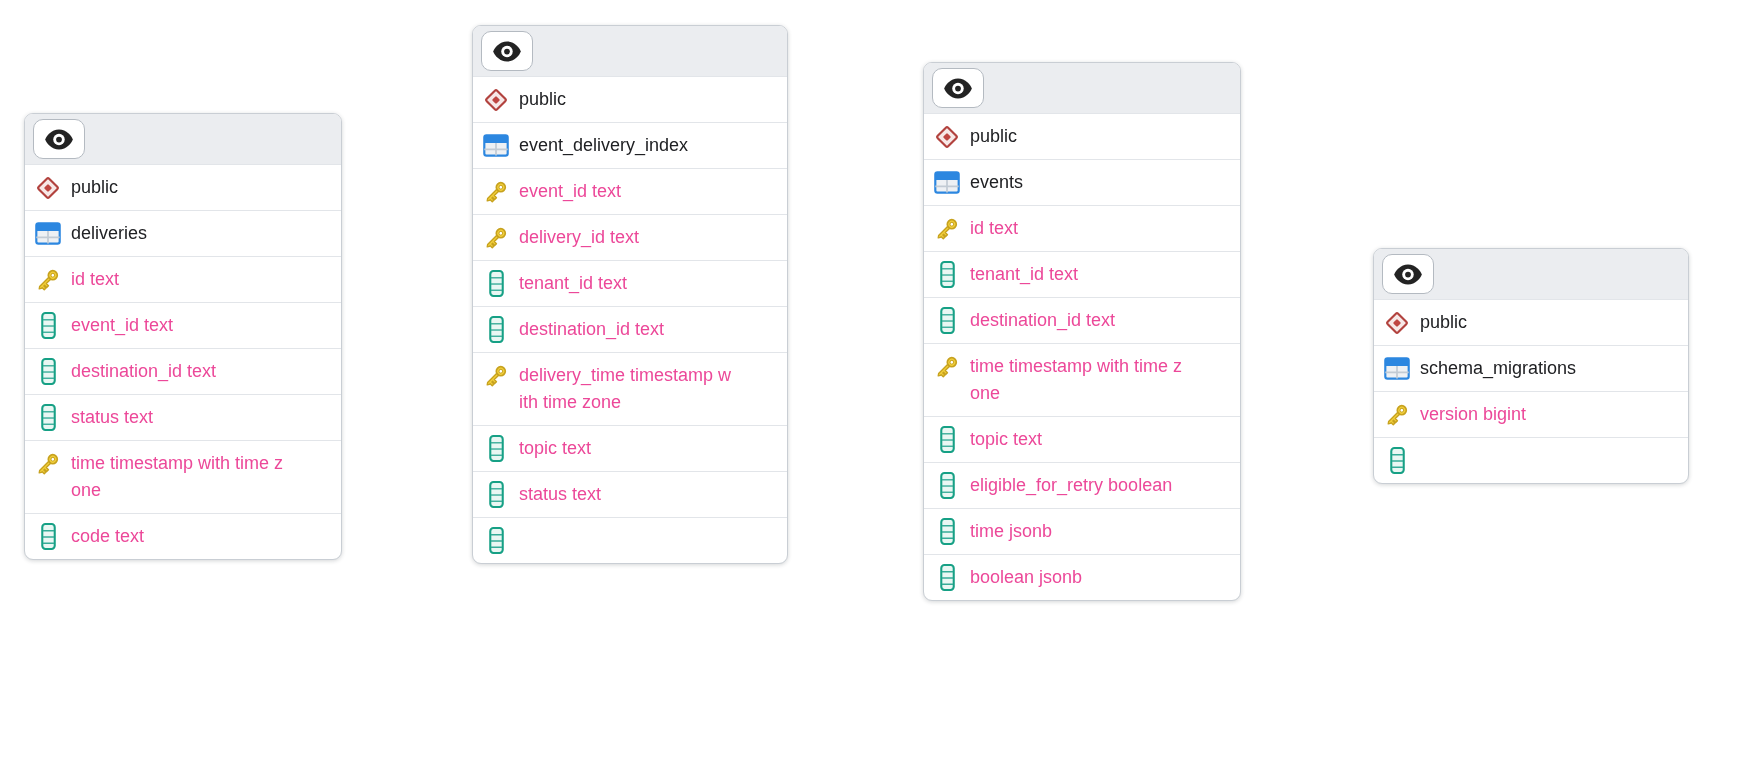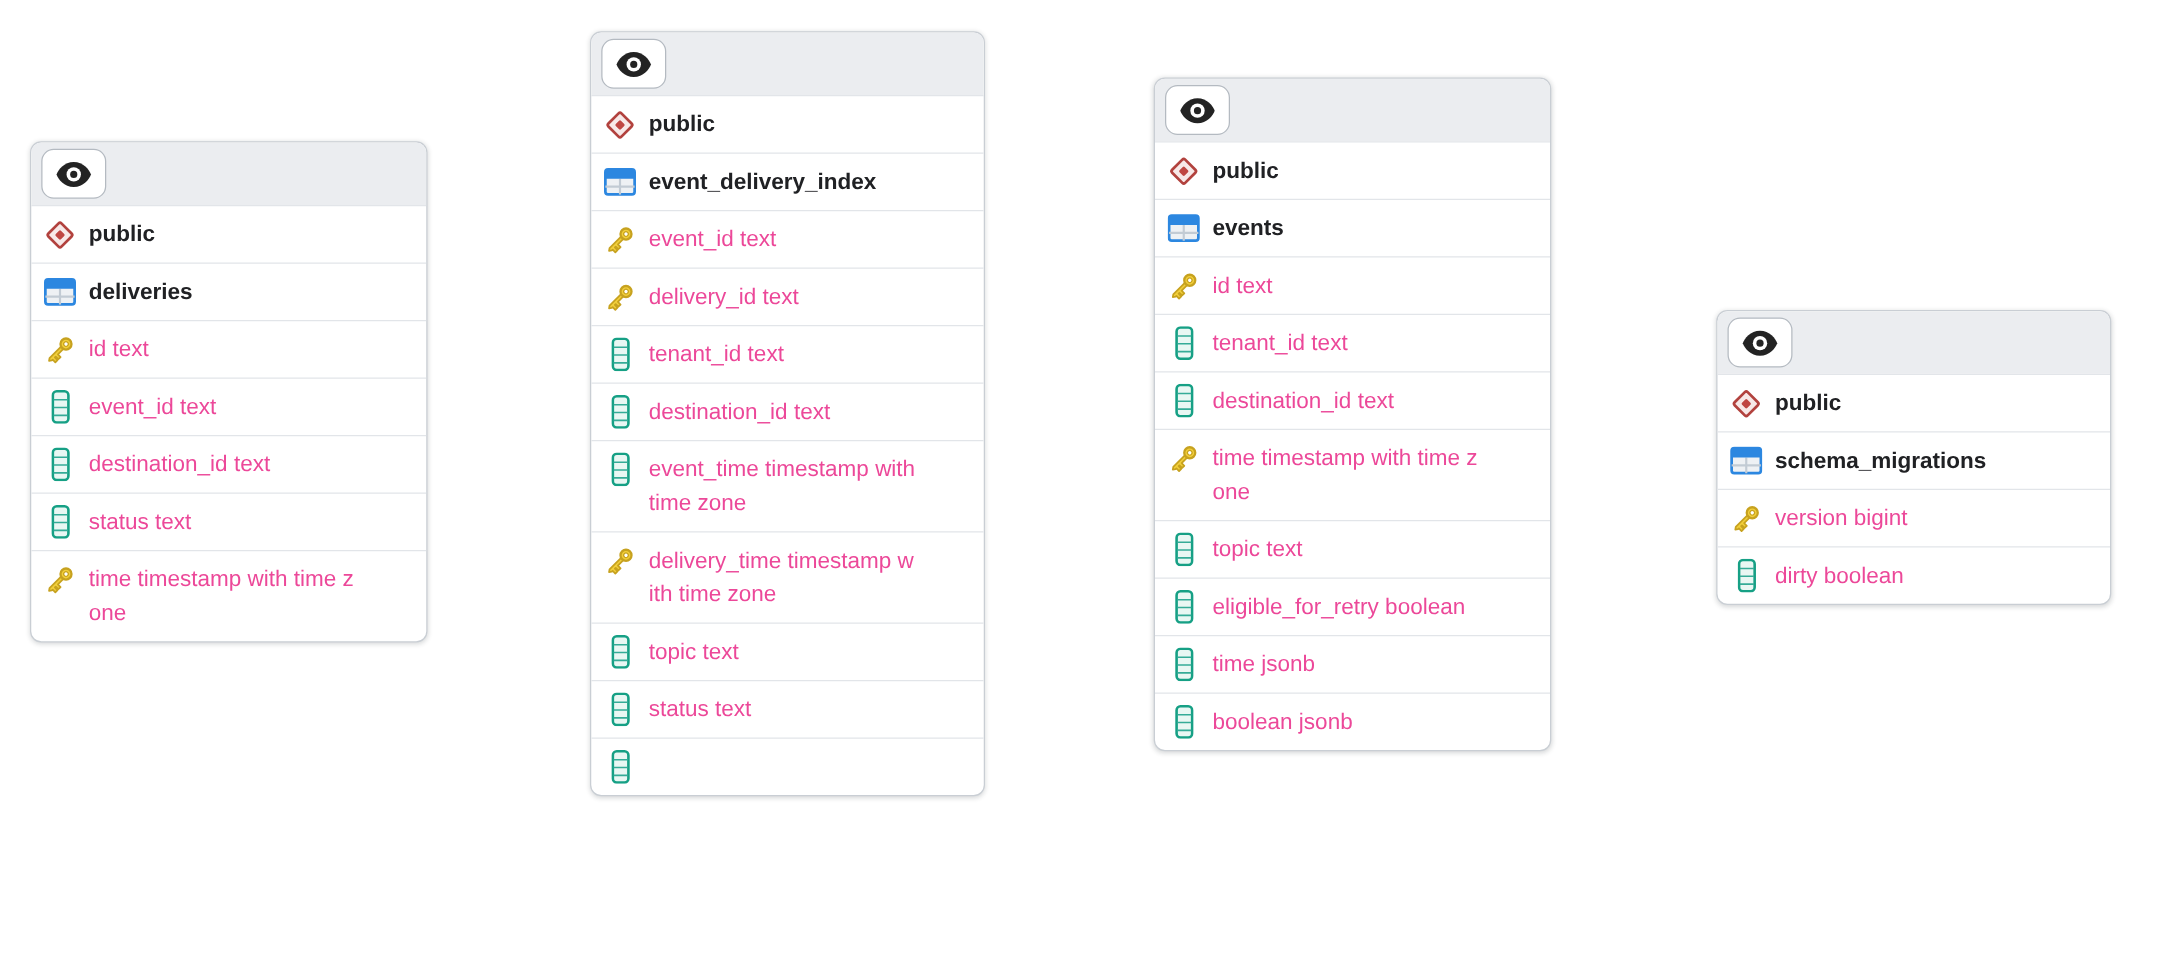--- a/index.html
+++ b/index.html
@@ -63,21 +63,21 @@
 
   .row-text {
     width: 216px;
     font-size: 18px;
     line-height: 27px;
     color: #ec4899;
     word-break: break-all;
   }
 
   .row.bold .row-text {
-    font-weight: 700;
+    font-weight: 400;
     color: #202124;
   }
 
   svg { display: block; }
 </style>
 </head>
 <body>
 
 <div class="canvas">
     <div class="table-card" style="left: 24px; top: 113px; width: 318px;">
@@ -166,20 +166,32 @@
         <g transform="rotate(45 13 13)">
           <path d="M11.8 10.4 h2.4 v6 h2.8 v2.3 h-2.8 v0.9 h2.8 v2.3 h-2.8 v0.9 l-1.2 1.7 l-1.2-1.7 Z" fill="#f2cf3b" stroke="#c7a21f" stroke-width="1.3" stroke-linejoin="round"></path>
           <circle cx="13" cy="6.7" r="4.1" fill="#f2cf3b" stroke="#c7a21f" stroke-width="1.7"></circle>
           <circle cx="13" cy="6.7" r="1.7" fill="#ffffff" stroke="#c7a21f" stroke-width="0.9"></circle>
         </g>
       </svg>
     </span>
 
     <span class="row-text"><span>time</span> <span>timestamp with time zone</span></span>
   </div>
+        <div class="row">
+
+    <span class="row-icon">
+      <svg width="15" height="27" viewBox="0 0 14 26">
+        <rect x="1" y="1" width="12" height="24" rx="3" fill="#e9f7f3" stroke="#16a085" stroke-width="2"></rect>
+        <line x1="1.6" y1="7.5" x2="12.4" y2="7.5" stroke="#35ab97" stroke-width="1.3"></line>
+        <line x1="1.6" y1="13.5" x2="12.4" y2="13.5" stroke="#35ab97" stroke-width="1.3"></line>
+        <line x1="1.6" y1="19.5" x2="12.4" y2="19.5" stroke="#35ab97" stroke-width="1.3"></line>
+      </svg>
+    </span>
+    <span class="row-text"><span>code</span> <span>text</span></span>
+  </div>
       </div>
   </div>
     <div class="table-card" style="left: 472px; top: 25px; width: 316px;">
     <div class="card-header">
       <button class="eye-btn">
         <svg width="30" height="23" viewBox="0 0 24 18">
           <path d="M12 1 C6 1 1.8 6.2 1 9 C1.8 11.8 6 17 12 17 C18 17 22.2 11.8 23 9 C22.2 6.2 18 1 12 1 Z" fill="#232323"></path>
           <circle cx="12" cy="9" r="4.6" fill="#ffffff"></circle>
           <circle cx="12" cy="9" r="2.3" fill="#232323"></circle>
         </svg>
@@ -250,32 +262,20 @@
       <svg width="15" height="27" viewBox="0 0 14 26">
         <rect x="1" y="1" width="12" height="24" rx="3" fill="#e9f7f3" stroke="#16a085" stroke-width="2"></rect>
         <line x1="1.6" y1="7.5" x2="12.4" y2="7.5" stroke="#35ab97" stroke-width="1.3"></line>
         <line x1="1.6" y1="13.5" x2="12.4" y2="13.5" stroke="#35ab97" stroke-width="1.3"></line>
         <line x1="1.6" y1="19.5" x2="12.4" y2="19.5" stroke="#35ab97" stroke-width="1.3"></line>
       </svg>
     </span>
     <span class="row-text"><span>destination_id</span> <span>text</span></span>
   </div>
         <div class="row">
-
-    <span class="row-icon">
-      <svg width="15" height="27" viewBox="0 0 14 26">
-        <rect x="1" y="1" width="12" height="24" rx="3" fill="#e9f7f3" stroke="#16a085" stroke-width="2"></rect>
-        <line x1="1.6" y1="7.5" x2="12.4" y2="7.5" stroke="#35ab97" stroke-width="1.3"></line>
-        <line x1="1.6" y1="13.5" x2="12.4" y2="13.5" stroke="#35ab97" stroke-width="1.3"></line>
-        <line x1="1.6" y1="19.5" x2="12.4" y2="19.5" stroke="#35ab97" stroke-width="1.3"></line>
-      </svg>
-    </span>
-    <span class="row-text"><span>event_time</span> <span>timestamp with time zone</span></span>
-  </div>
-        <div class="row">
     <span class="row-icon">
       <svg width="28" height="28" viewBox="0 0 26 26">
         <g transform="rotate(45 13 13)">
           <path d="M11.8 10.4 h2.4 v6 h2.8 v2.3 h-2.8 v0.9 h2.8 v2.3 h-2.8 v0.9 l-1.2 1.7 l-1.2-1.7 Z" fill="#f2cf3b" stroke="#c7a21f" stroke-width="1.3" stroke-linejoin="round"></path>
           <circle cx="13" cy="6.7" r="4.1" fill="#f2cf3b" stroke="#c7a21f" stroke-width="1.7"></circle>
           <circle cx="13" cy="6.7" r="1.7" fill="#ffffff" stroke="#c7a21f" stroke-width="0.9"></circle>
         </g>
       </svg>
     </span>
 
@@ -496,17 +496,16 @@
         <div class="row">
 
     <span class="row-icon">
       <svg width="15" height="27" viewBox="0 0 14 26">
         <rect x="1" y="1" width="12" height="24" rx="3" fill="#e9f7f3" stroke="#16a085" stroke-width="2"></rect>
         <line x1="1.6" y1="7.5" x2="12.4" y2="7.5" stroke="#35ab97" stroke-width="1.3"></line>
         <line x1="1.6" y1="13.5" x2="12.4" y2="13.5" stroke="#35ab97" stroke-width="1.3"></line>
         <line x1="1.6" y1="19.5" x2="12.4" y2="19.5" stroke="#35ab97" stroke-width="1.3"></line>
       </svg>
     </span>
-    <span class="row-text"><span>dirty</span> <span>boolean</span></span>
   </div>
       </div>
   </div>
   </div>
 
 </body></html>

